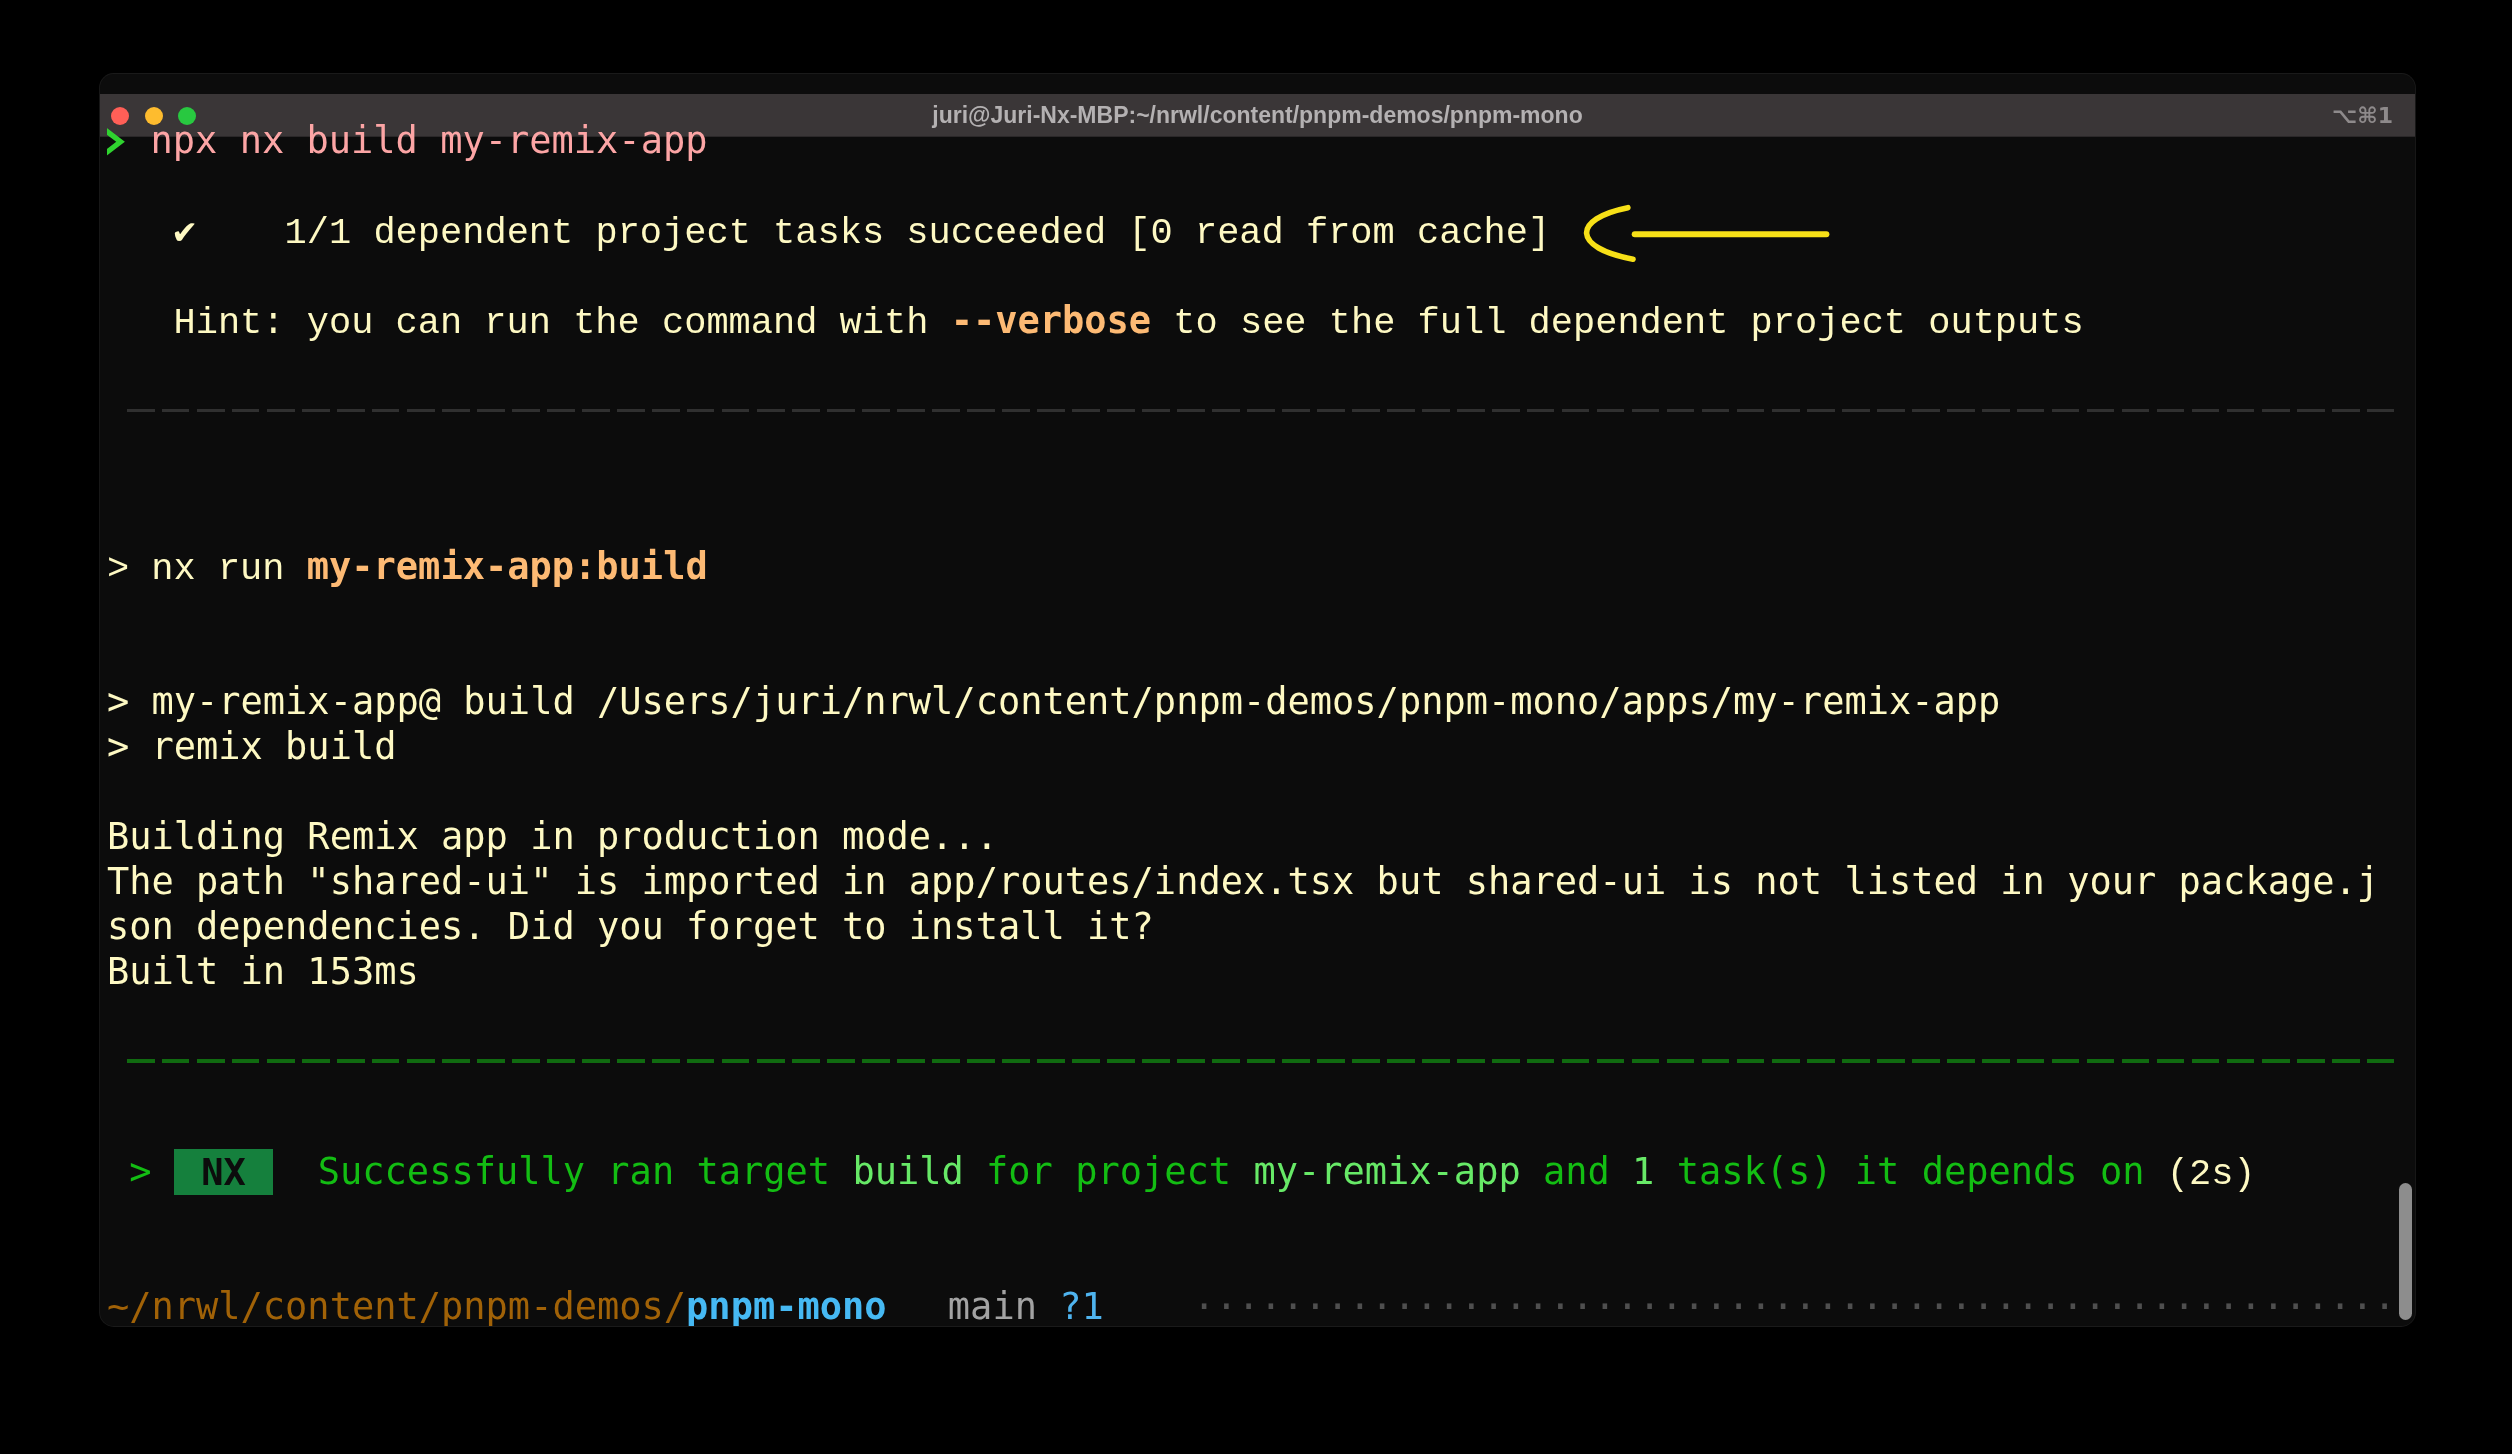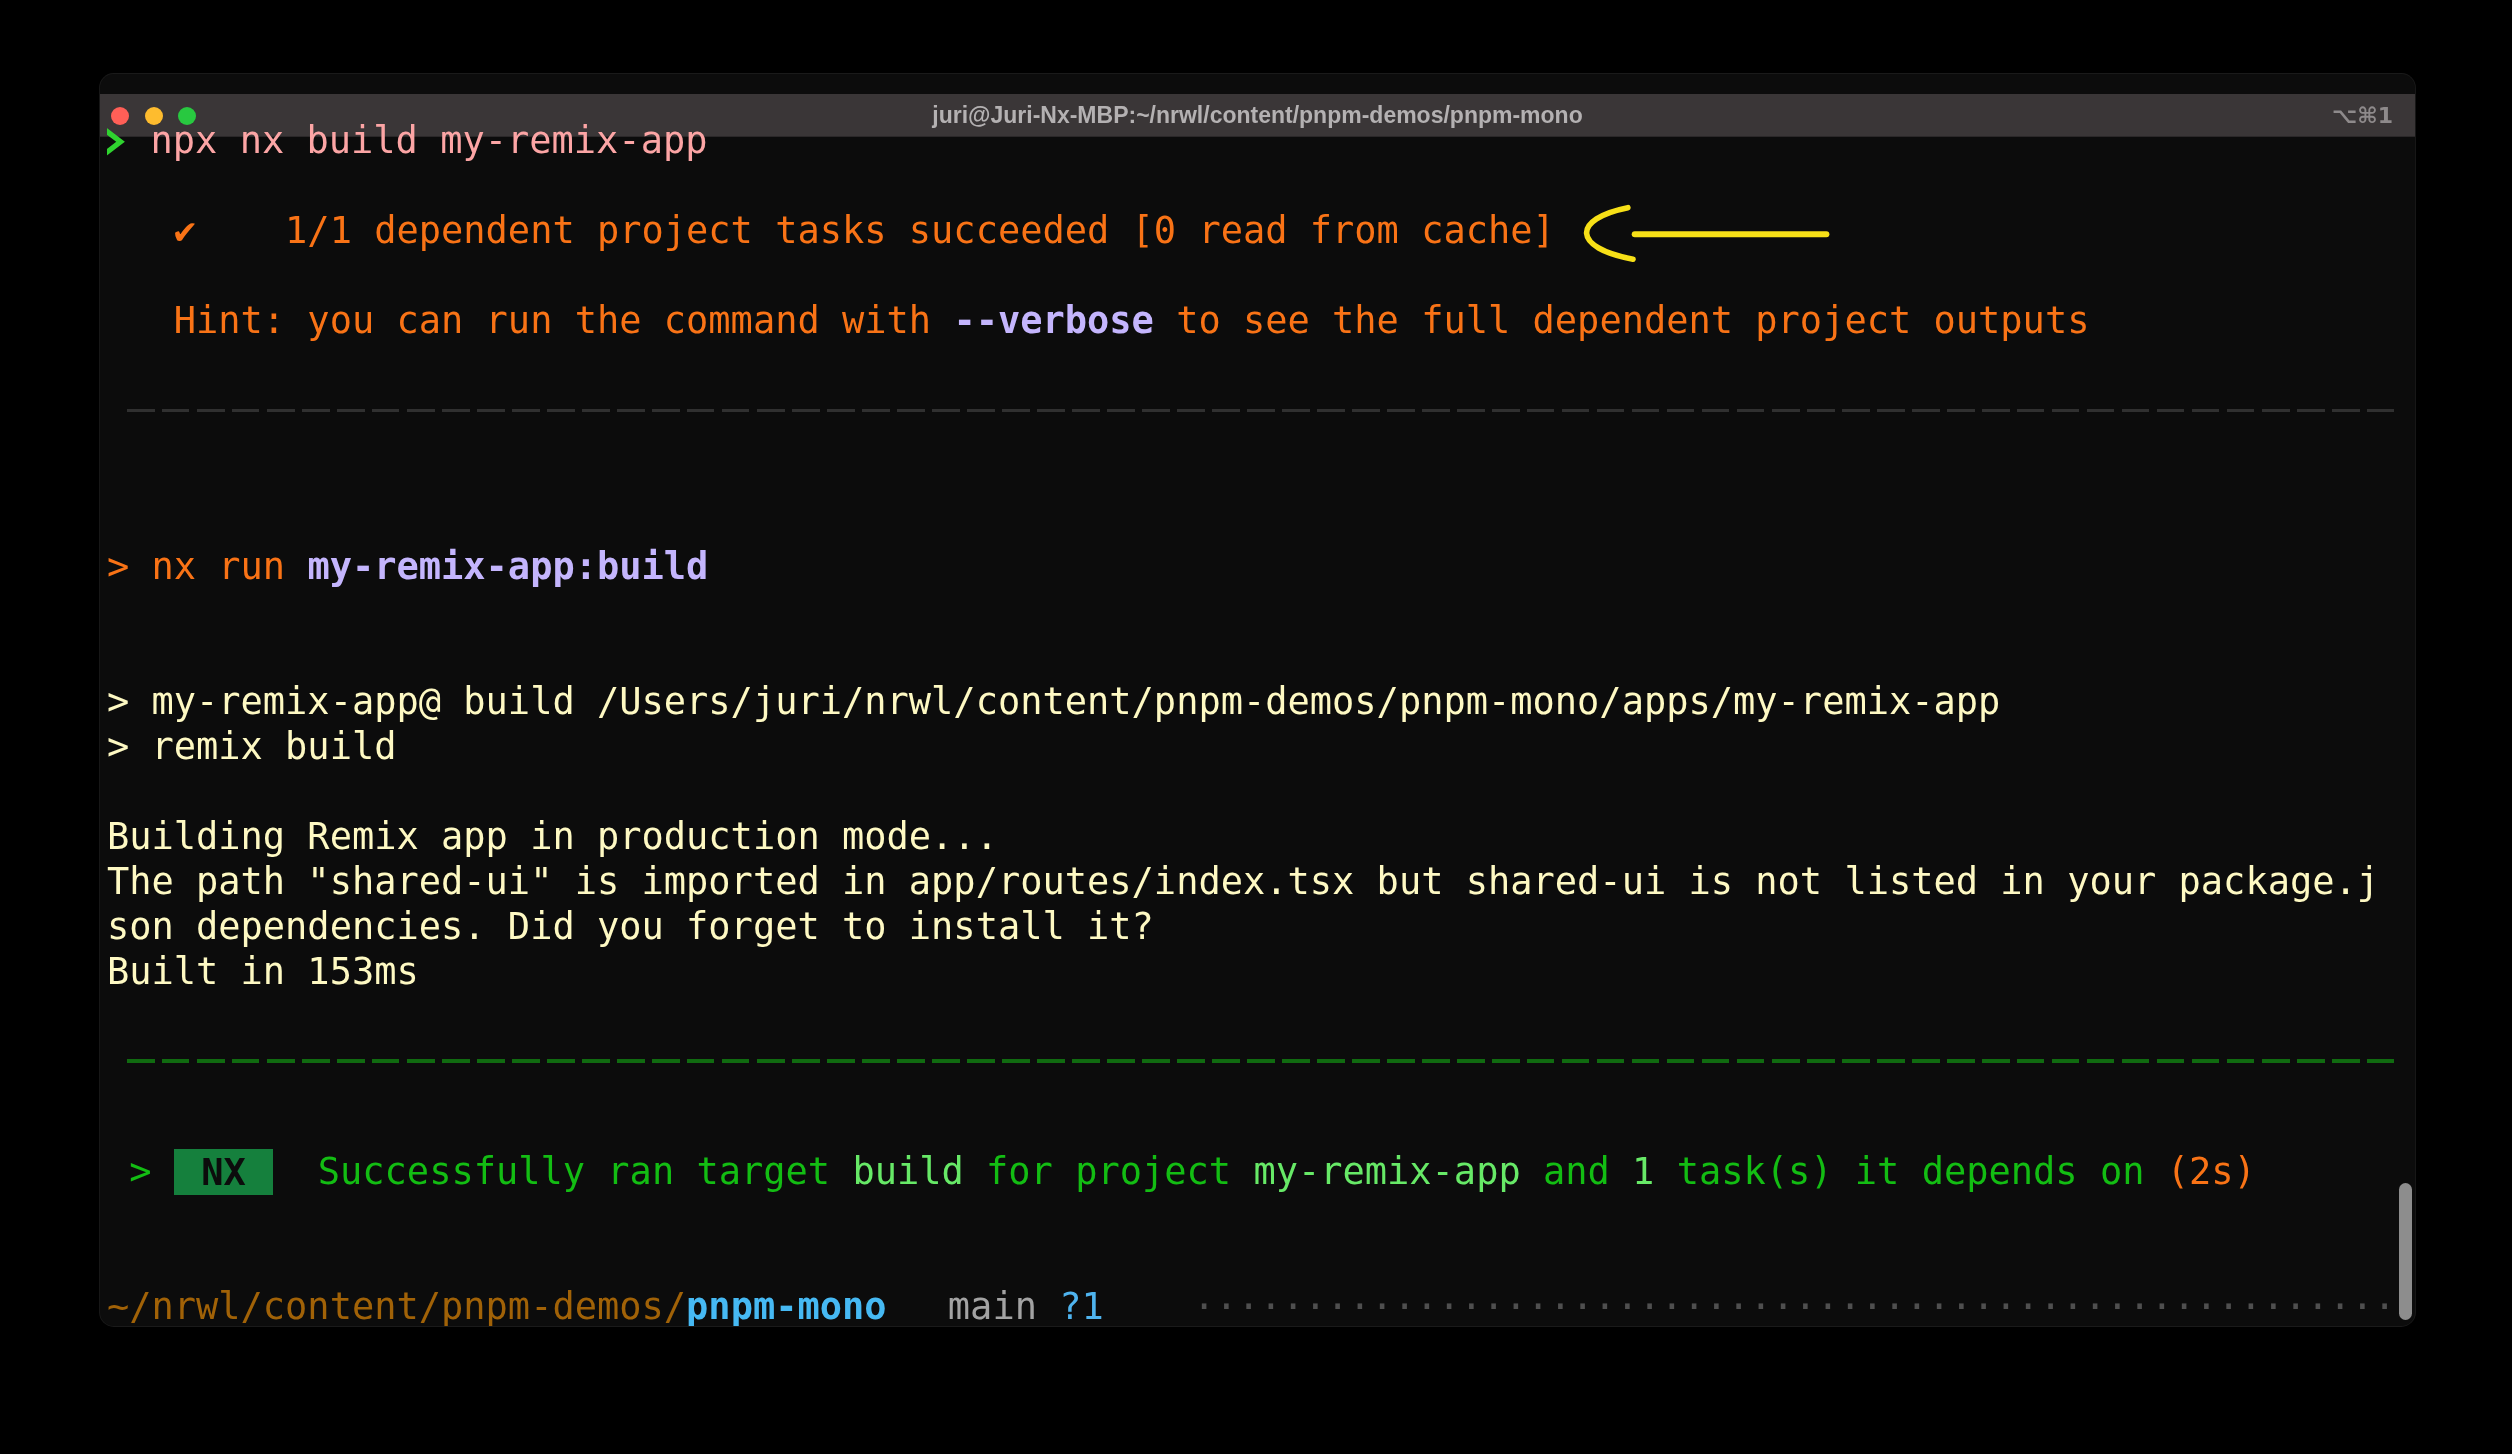--- a/index.html
+++ b/index.html
@@ -54,22 +54,22 @@
     width:2267px; height:3.4px;
     background:repeating-linear-gradient(90deg, var(--c) 0 27.5px, transparent 27.5px 35px);
   }
   .chevron {
     display:inline-block; width:18px; height:27.5px;
     margin-right:3.4px; vertical-align:-2.6px;
     background:#2fd32f;
     clip-path:polygon(0 0, 100% 50%, 0 100%, 0 76%, 52% 50%, 0 24%);
   }
   .seg-white     { color:#fca5a5; }
-  .seg-boldwhite { color:#c4b5fd; font-weight:bold; }
-  .seg-gray      { color:#f97316; }
+  .seg-boldwhite { color:#fdba74; font-weight:bold; }
+  .seg-gray      { color:#fef9c3;font-family:Liberation Mono, monospace; }
   .seg-light     { color:#fef9c3; }
   .seg-green     { color:#13bd13; }
   .seg-greenbold { color:#67e967; font-weight:normal; }
   .seg-badge     { background:#15803d; color:#0c0c0c; font-weight:bold; padding:1.7px 5.2px; }
   .seg-blue      { color:#a16207;text-align:right; }
   .seg-bluebold  { color:#46b9f3; font-weight:bold; }
   .seg-lime      { color:#a3a3a3;margin-left:39px; }
   .seg-lightblue { color:#4fb4ef; }
   .seg-dots      { color:#4f4f4f; }
   .seg-plain     { color:#dddddd; }

